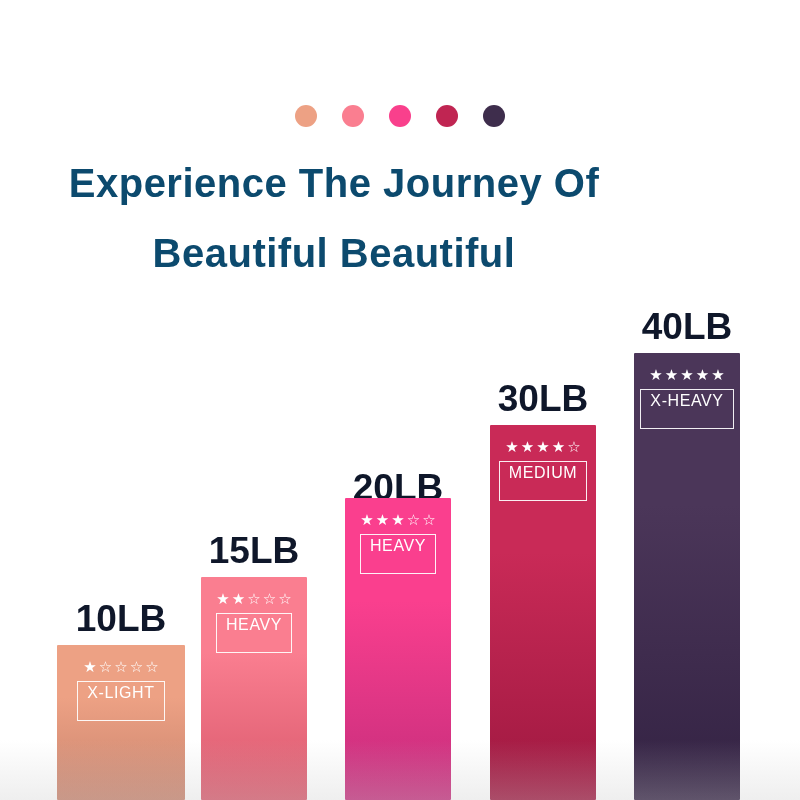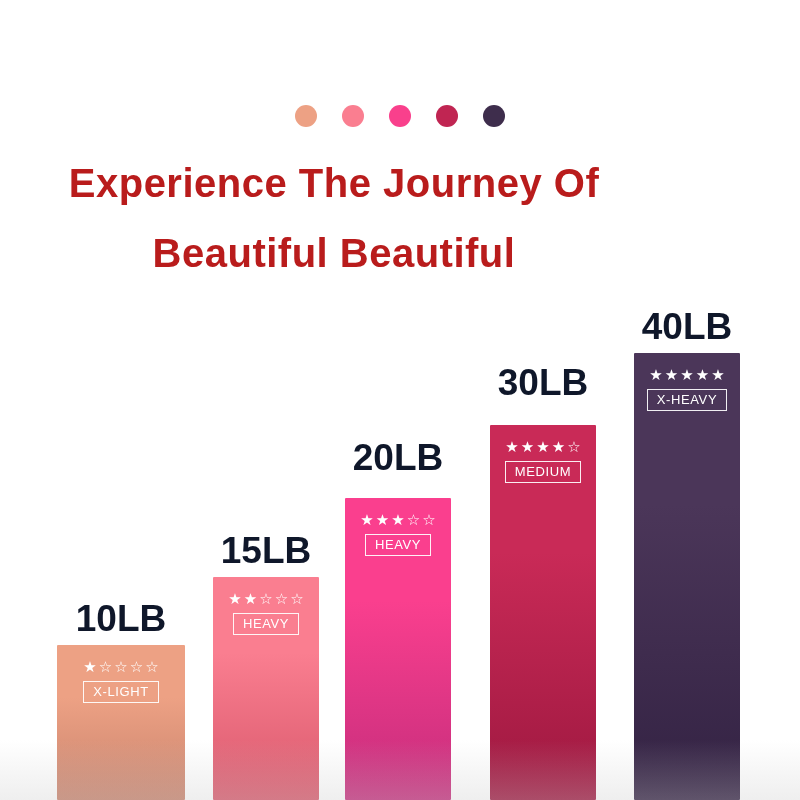--- a/index.html
+++ b/index.html
@@ -22,21 +22,21 @@
   .dot{
     width:22px;height:22px;border-radius:50%;
     display:block;
   }
 
   
   #headline{
     position:absolute;
     top:148px;left:0;width:668px;
     text-align:center;
-    color:#b91c1c;
+    color:#0c4a6e;
     font-weight:bold;
     font-size:40px;
     line-height:70px;
     letter-spacing:0.5px;
   }
   #headline .hl-line{display:block;white-space:nowrap;}
 
   
   #chart{
     position:absolute;
@@ -74,23 +74,23 @@
     gap:2px;
     font-size:15px;
     line-height:1;
     color:#ffffff;
     letter-spacing:0px;
   }
   .stars span{display:block;}
   .tier-box{
     border:1.5px solid rgba(255,255,255,0.92);
     color:#ffffff;
-    font-size:13px;
+    font-size:16px;
     letter-spacing:0.6px;
-    padding:3px 9px 4px 9px;
+    padding:3px 9px 19px 9px;
     white-space:nowrap;
     line-height:1;
   }
 
   
   #bottom-veil{
     position:absolute;
     left:0;bottom:0;width:800px;height:60px;
     background:linear-gradient(to bottom, rgba(255,255,255,0) 0%, rgba(200,200,200,0.30) 100%);
     pointer-events:none;
@@ -121,52 +121,52 @@
             <span>★</span>
             <span>☆</span>
             <span>☆</span>
             <span>☆</span>
             <span>☆</span>
           </div>
           <div class="tier-box">X-LIGHT</div>
         </div>
       </div>
     </div>
-    <div class="bar-group" style="left: 201px; width: 106px; height: 275px; margin-left: 12px;">
+    <div class="bar-group" style="left: 201px; width: 106px; height: 275px;">
       <div class="bar-weight" style="bottom: 231px;">15LB</div>
       <div class="bar" style="height: 223px; background: linear-gradient(rgb(250, 126, 144) 0%, rgb(250, 126, 144) 34%, rgb(217, 89, 108) 100%);">
         <div class="bar-badge">
           <div class="stars">
             <span>★</span>
             <span>★</span>
             <span>☆</span>
             <span>☆</span>
             <span>☆</span>
           </div>
           <div class="tier-box">HEAVY</div>
         </div>
       </div>
     </div>
     <div class="bar-group" style="left: 345px; width: 106px; height: 354px;">
-      <div class="bar-weight" style="bottom: 324px;">20LB</div>
+      <div class="bar-weight" style="bottom: 294px;">20LB</div>
       <div class="bar" style="height: 302px; background: linear-gradient(rgb(250, 63, 142) 0%, rgb(250, 63, 142) 34%, rgb(197, 45, 124) 100%);">
         <div class="bar-badge">
           <div class="stars">
             <span>★</span>
             <span>★</span>
             <span>★</span>
             <span>☆</span>
             <span>☆</span>
           </div>
           <div class="tier-box">HEAVY</div>
         </div>
       </div>
     </div>
     <div class="bar-group" style="left: 490px; width: 106px; height: 427px;">
-      <div class="bar-weight" style="bottom: 399px;">30LB</div>
+      <div class="bar-weight" style="bottom: 383px;">30LB</div>
       <div class="bar" style="height: 375px; background: linear-gradient(rgb(201, 42, 87) 0%, rgb(201, 42, 87) 34%, rgb(158, 24, 64) 100%);">
         <div class="bar-badge">
           <div class="stars">
             <span>★</span>
             <span>★</span>
             <span>★</span>
             <span>★</span>
             <span>☆</span>
           </div>
           <div class="tier-box">MEDIUM</div>

